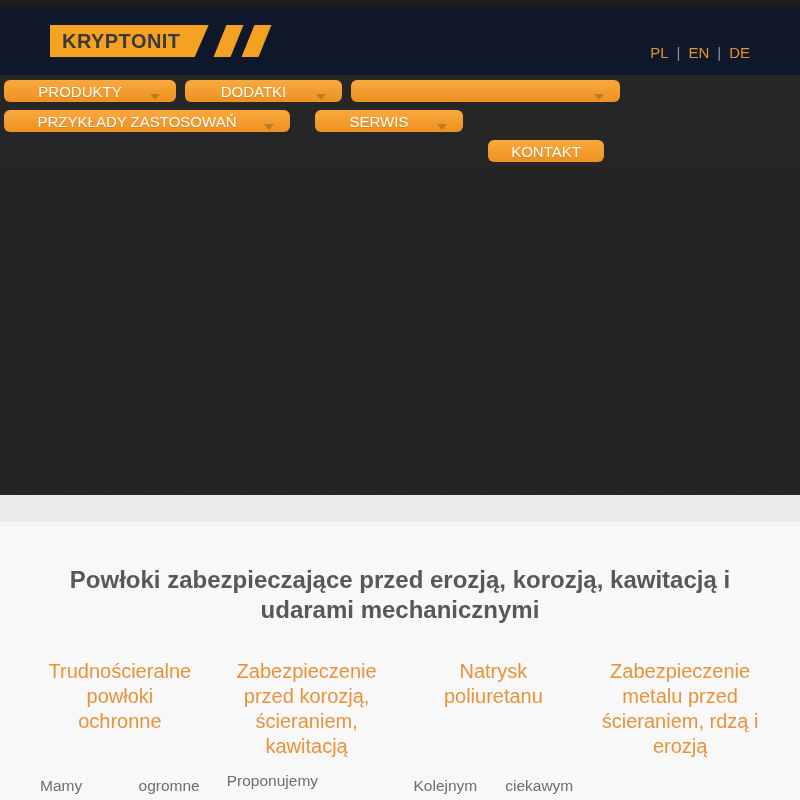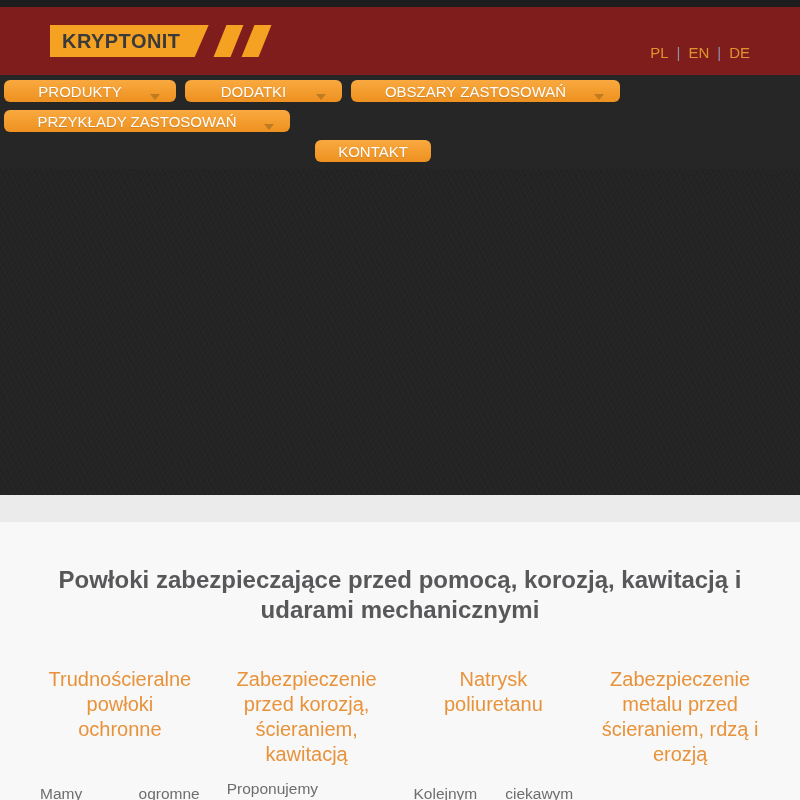--- a/index.html
+++ b/index.html
@@ -7,21 +7,21 @@
   body {
     font-family: "Liberation Sans", sans-serif;
     background: #f8f8f8;
     position: relative;
   }
 
   
   .top-strip { height: 7px; background: #1d1d1d; }
 
   
-  .header { height: 68px; background: #7f1d1d; position: relative; }
+  .header { height: 68px; background: #0f172a; position: relative; }
   .logo { position: absolute; left: 50px; top: 18px; display: flex; align-items: stretch; cursor: pointer; }
   .logo-box {
     background: var(--accent, #f5a122);
     height: 32px;
     display: flex; align-items: center;
     padding: 0 22px 0 12px;
     clip-path: polygon(0 0, 100% 0, calc(100% - 14px) 100%, 0 100%);
   }
   .logo-text {
     font-size: 21px; font-weight: bold; color: #3a3a3a;
@@ -89,21 +89,21 @@
     color: #58585a;
     white-space: pre-line;
   }
   .columns {
     display: flex; gap: 27px;
     margin: 34px 40px 0;
   }
   .col { flex: 1; min-width: 0; }
   .col-title {
     height: 100px;
-    margin: 8px -8px;
+    margin: 0 -8px;
     text-align: center;
     color: #e8923a;
     font-size: 20px; line-height: 25px; font-weight: normal;
     white-space: pre-line;
   }
   .col-body {
     font-size: 15.5px; line-height: 27px; color: #6e6e70;
     text-align: justify;
     text-align-last: justify;
     white-space: pre-line;
@@ -139,41 +139,44 @@
   <div class="nav-row nav-row-1">
     <button class="nav-btn has-caret w-produkty">
       <span>PRODUKTY</span>
       <span class="caret"></span>
     </button>
     <button class="nav-btn has-caret w-dodatki">
       <span>DODATKI</span>
       <span class="caret"></span>
     </button>
     <button class="nav-btn has-caret w-obszary">
-      <span>OBSZARY ZASTOSOWAŃ</span>
       <span class="caret"></span>
     </button>
   </div>
   <div class="nav-row nav-row-2">
     <button class="nav-btn has-caret w-przyklady">
       <span>PRZYKŁADY ZASTOSOWAŃ</span>
       <span class="caret"></span>
     </button>
+    <button class="nav-btn has-caret w-serwis">
+      <span>SERWIS</span>
+      <span class="caret"></span>
+    </button>
     <button class="nav-btn w-kontakt">
       <span>KONTAKT</span>
     </button>
   </div>
 </nav>
 
 <div class="hero"></div>
 
 <div class="gray-band"></div>
 
 <main class="content">
-  <h1 class="page-title">Powłoki zabezpieczające przed pomocą, korozją, kawitacją i
+  <h1 class="page-title">Powłoki zabezpieczające przed erozją, korozją, kawitacją i
 udarami mechanicznymi</h1>
 
   <div class="columns">
     <section class="col">
       <h2 class="col-title">Trudnościeralne
 powłoki
 ochronne</h2>
       <p class="col-body">Mamy ogromne
 doświadczenie w</p>
     </section>

